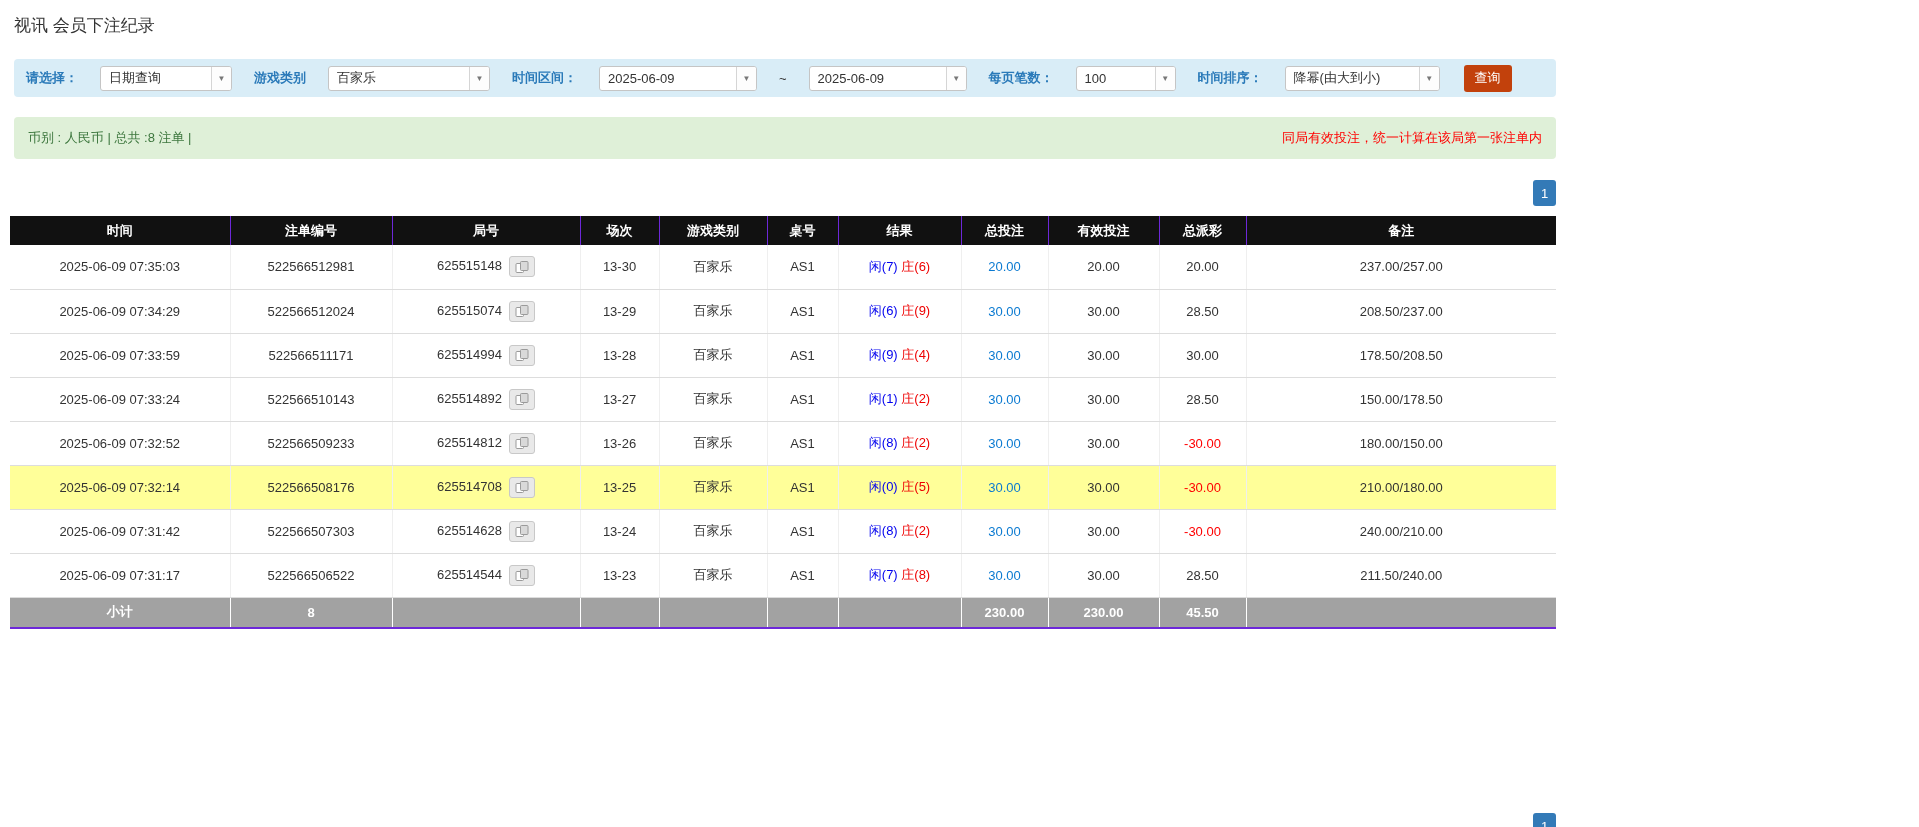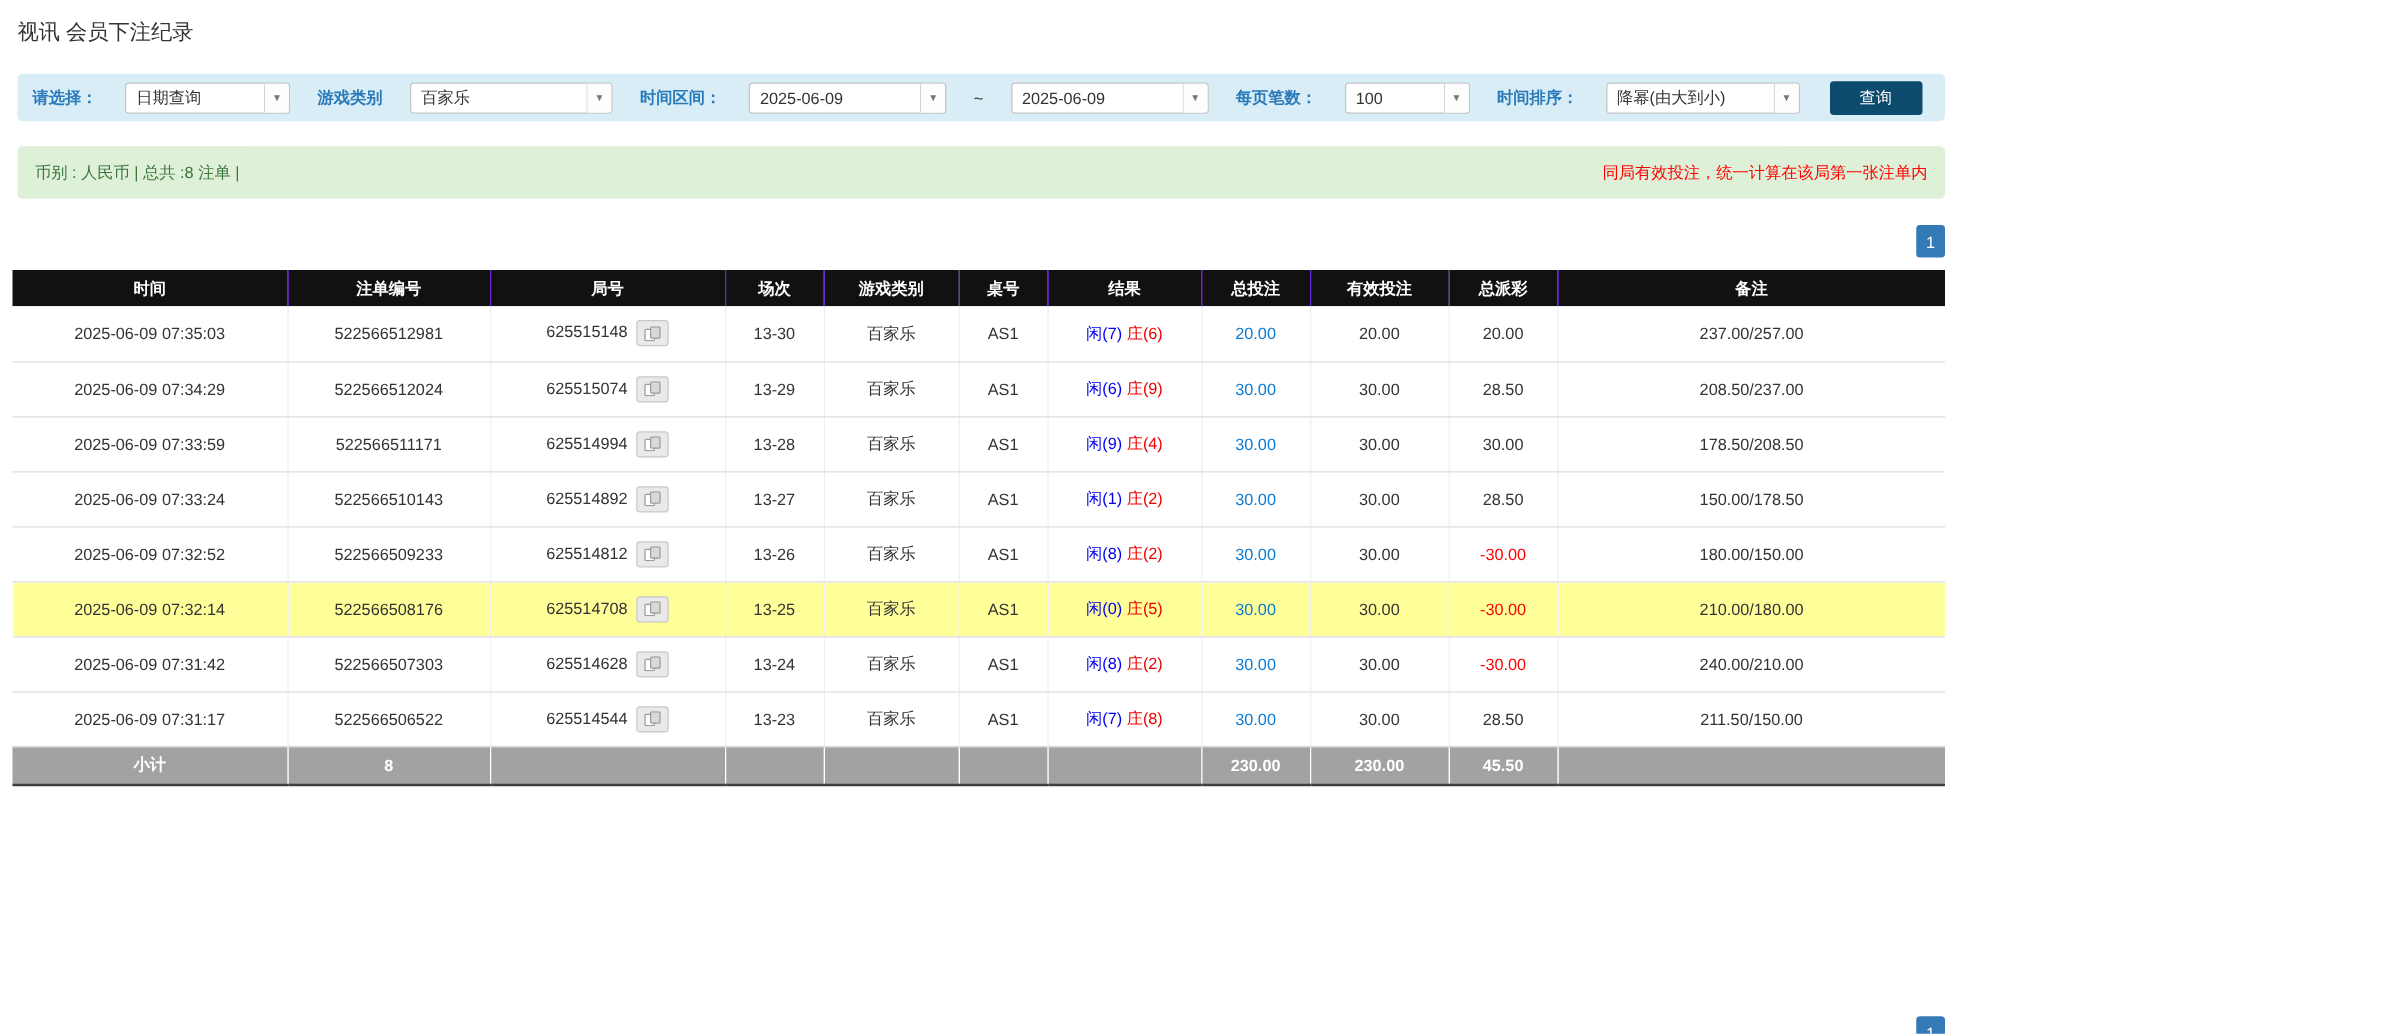--- a/index.html
+++ b/index.html
@@ -28,22 +28,22 @@
     align-items: center; justify-content: center; background: #fdfdfd;
     color: #777; font-size: 8px; border-radius: 0 2px 2px 0;
   }
   .w-select { width: 132px; }
   .w-game { width: 162px; }
   .w-date { width: 158px; }
   .w-size { width: 100px; }
   .w-sort { width: 155px; }
   .tilde { color: #333; }
   .btn-search {
-    background: #0c4a6e; color: #fff; border: none; border-radius: 3px;
-    height: 27px; padding: 0 24px; font-size: 13px; cursor: pointer; margin-left: 2px;
+    background: #c2410c; color: #fff; border: none; border-radius: 3px;
+    height: 27px; padding: 0 11px; font-size: 13px; cursor: pointer; margin-left: 2px;
   }
 
   
   .summary-bar {
     background: #dff0d8; border-radius: 4px; margin: 20px 0 0 4px;
     width: 1542px; height: 42px; display: flex; align-items: center;
     justify-content: space-between; padding: 0 14px;
   }
   .summary-left { color: #3c763d; }
   .summary-right { color: #ff0000; }
@@ -66,21 +66,21 @@
   thead th:last-child { border-right: none; }
   tbody td {
     background: #fff; text-align: center; height: 44px;
     border-bottom: 1px solid #ddd; border-right: 1px solid #efefef;
     font-size: 13px; color: #333; overflow: hidden;
   }
   tbody td:last-child { border-right: none; }
   tr.highlight td { background: #ffff99; }
   tfoot td {
     background: #a2a2a2; color: #fff; font-weight: bold; text-align: center;
-    height: 31px; border-right: 1px solid #fff; border-bottom: 2px solid #404040;
+    height: 31px; border-right: 1px solid #fff; border-bottom: 2px solid #6d28d9;
     font-size: 13px;
   }
   tfoot td:last-child { border-right: none; }
 
   .player { color: #0000ee; }
   .banker { color: #ee0000; }
   .bet-link { color: #0b7ad1; text-decoration: none; cursor: pointer; }
   .neg { color: #ff0000; }
 
   .round-icon-btn {
@@ -356,21 +356,21 @@
     <td>13-23</td>
     <td>百家乐</td>
     <td>AS1</td>
     <td>
       <span class="player">闲(7)</span>
       <span class="banker">庄(8)</span>
     </td>
     <td><a class="bet-link">30.00</a></td>
     <td>30.00</td>
     <td>28.50</td>
-    <td>211.50/150.00</td>
+    <td>211.50/240.00</td>
   </tr>
 </tbody>
     <tfoot>
       <tr>
         <td>小计</td>
         <td>8</td>
         <td></td>
         <td></td>
         <td></td>
         <td></td>

